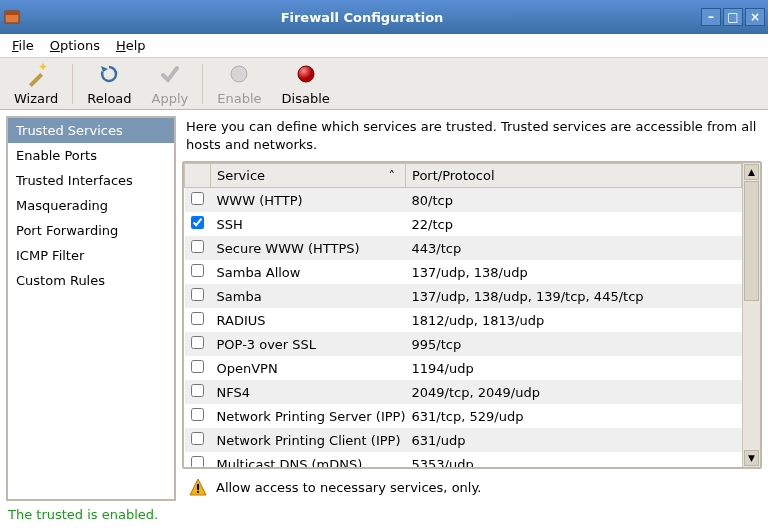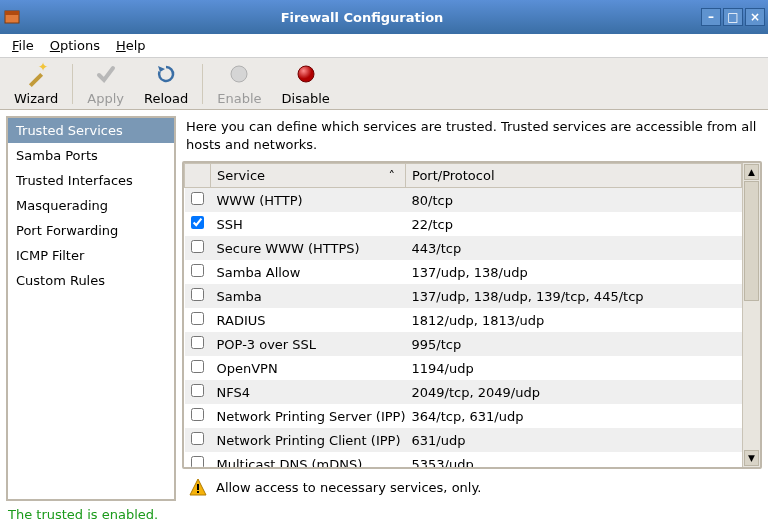--- a/index.html
+++ b/index.html
@@ -74,36 +74,36 @@
 </div>
 
 <div class="toolbar">
   <div class="tbtn">
     <span class="ic">
         <span class="wand"></span>
       </span>
     <span>Wizard</span>
   </div>
   <div class="tsep"></div>
-  <div class="tbtn disabled">
-    <span class="ic">
-        <svg width="22" height="22">
-          <path d="M4 12 l5 5 l9 -12" stroke="#b8b8b8" stroke-width="4" fill="none" stroke-linecap="round"></path>
-        </svg>
-      </span>
-    <span>Apply</span>
-  </div>
   <div class="tbtn">
     <span class="ic">
         <svg width="22" height="22">
           <path d="M11 4 a7 7 0 1 1 -6.5 4.5" stroke="#3a6ea5" stroke-width="2.5" fill="none"></path>
           <path d="M3 3 l2 6 l5 -3 z" fill="#3a6ea5"></path>
         </svg>
       </span>
     <span>Reload</span>
+  </div>
+  <div class="tbtn disabled">
+    <span class="ic">
+        <svg width="22" height="22">
+          <path d="M4 12 l5 5 l9 -12" stroke="#b8b8b8" stroke-width="4" fill="none" stroke-linecap="round"></path>
+        </svg>
+      </span>
+    <span>Apply</span>
   </div>
   <div class="tsep"></div>
   <div class="tbtn disabled">
     <span class="ic">
         <svg width="20" height="20">
           <circle cx="10" cy="10" r="8" fill="#d5d5d5" stroke="#b0b0b0"></circle>
         </svg>
       </span>
     <span>Enable</span>
   </div>
@@ -119,21 +119,21 @@
           <circle cx="10" cy="10" r="8" fill="url(#rg)" stroke="#700000"></circle>
         </svg>
       </span>
     <span>Disable</span>
   </div>
 </div>
 
 <div class="main">
   <div class="sidebar" id="sidebar">
       <div class="side-item selected">Trusted Services</div>
-      <div class="side-item">Samba Ports</div>
+      <div class="side-item">Enable Ports</div>
       <div class="side-item">Trusted Interfaces</div>
       <div class="side-item">Masquerading</div>
       <div class="side-item">Port Forwarding</div>
       <div class="side-item">ICMP Filter</div>
       <div class="side-item">Custom Rules</div>
     </div>
   <div class="content">
     <div class="desc">Here you can define which services are trusted. Trusted services are accessible from all hosts and networks.</div>
     <div class="table-wrap">
       <div style="flex:1; overflow:hidden;">
@@ -187,21 +187,21 @@
                 <td>1194/udp</td>
               </tr>
               <tr>
                 <td class="chkcell"><input type="checkbox" style=""></td>
                 <td class="svc-col">NFS4</td>
                 <td>2049/tcp, 2049/udp</td>
               </tr>
               <tr>
                 <td class="chkcell"><input type="checkbox" style=""></td>
                 <td class="svc-col">Network Printing Server (IPP)</td>
-                <td>364/tcp, 631/udp</td>
+                <td>631/tcp, 529/udp</td>
               </tr>
               <tr>
                 <td class="chkcell"><input type="checkbox" style=""></td>
                 <td class="svc-col">Network Printing Client (IPP)</td>
                 <td>631/udp</td>
               </tr>
               <tr>
                 <td class="chkcell"><input type="checkbox" style=""></td>
                 <td class="svc-col">Multicast DNS (mDNS)</td>
                 <td>5353/udp</td>

